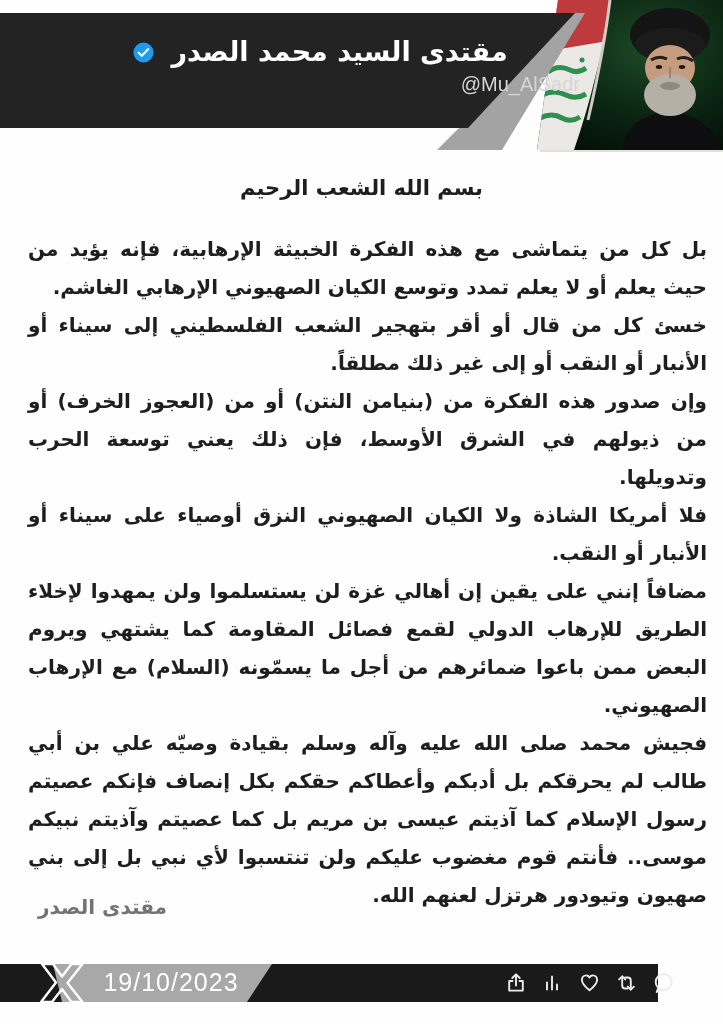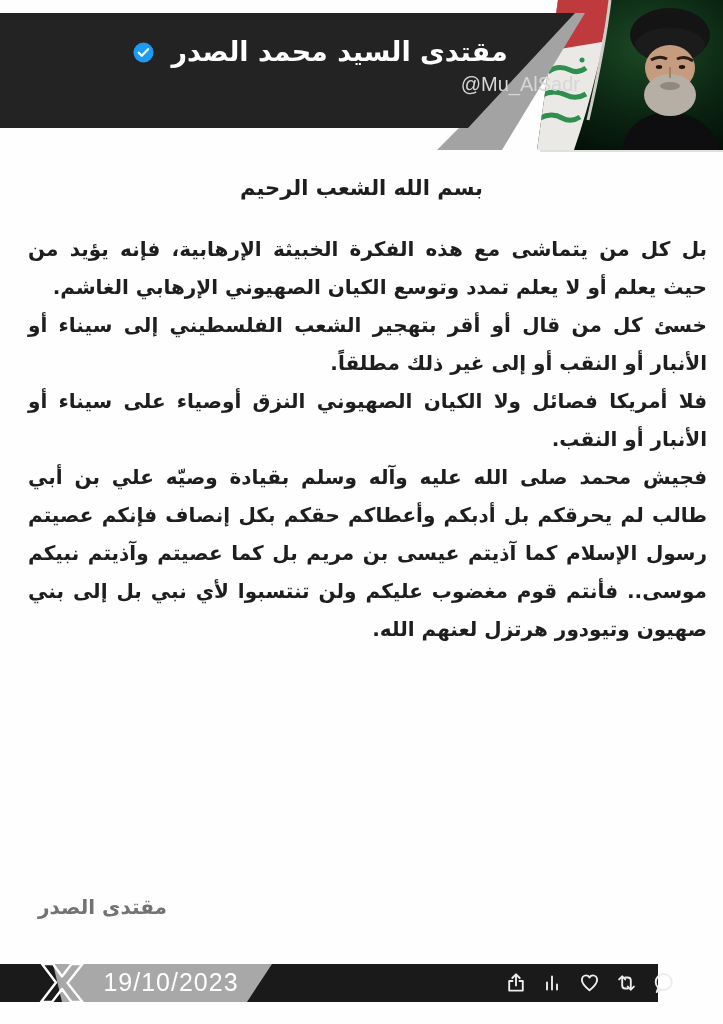--- a/index.html
+++ b/index.html
@@ -132,21 +132,23 @@
 </div>
 <div class="handle-row">
   <span class="profile-handle">@Mu_AlSadr</span>
 </div>
 
 <div class="basmala">بسم الله الشعب الرحيم</div>
 
 <div class="article">
   <p>بل كل من يتماشى مع هذه الفكرة الخبيثة الإرهابية، فإنه يؤيد من حيث يعلم أو لا يعلم تمدد وتوسع الكيان الصهيوني الإرهابي الغاشم.</p>
   <p>خسئ كل من قال أو أقر بتهجير الشعب الفلسطيني إلى سيناء أو الأنبار أو النقب أو إلى غير ذلك مطلقاً.</p>
-  <p>فلا أمريكا فصائل ولا الكيان الصهيوني النزق أوصياء على سيناء أو الأنبار أو النقب.</p>
+  <p>وإن صدور هذه الفكرة من (بنيامن النتن) أو من (العجوز الخرف) أو من ذيولهم في الشرق الأوسط، فإن ذلك يعني توسعة الحرب وتدويلها.</p>
+  <p>فلا أمريكا الشاذة ولا الكيان الصهيوني النزق أوصياء على سيناء أو الأنبار أو النقب.</p>
+  <p>مضافاً إنني على يقين إن أهالي غزة لن يستسلموا ولن يمهدوا لإخلاء الطريق للإرهاب الدولي لقمع فصائل المقاومة كما يشتهي ويروم البعض ممن باعوا ضمائرهم من أجل ما يسمّونه (السلام) مع الإرهاب الصهيوني.</p>
   <p>فجيش محمد صلى الله عليه وآله وسلم بقيادة وصيّه علي بن أبي طالب لم يحرقكم بل أدبكم وأعطاكم حقكم بكل إنصاف فإنكم عصيتم رسول الإسلام كما آذيتم عيسى بن مريم بل كما عصيتم وآذيتم نبيكم موسى.. فأنتم قوم مغضوب عليكم ولن تنتسبوا لأي نبي بل إلى بني صهيون وتيودور هرتزل لعنهم الله.</p>
 </div>
 
 <div class="signature">مقتدى الصدر</div>
 
 <div class="footer-bar">
   <div class="date-banner"></div>
   <svg class="x-logo" viewBox="0 0 54 40">
     <path d="M6 1 h11 l9 12.5 L35.5 1 h11 L31.5 20 L46.5 39 h-11 l-9.5 -13 L16 39 H5 l15 -19.5 Z" fill="none" stroke="#ffffff" stroke-width="2.4" stroke-linejoin="round"></path>
   </svg>

